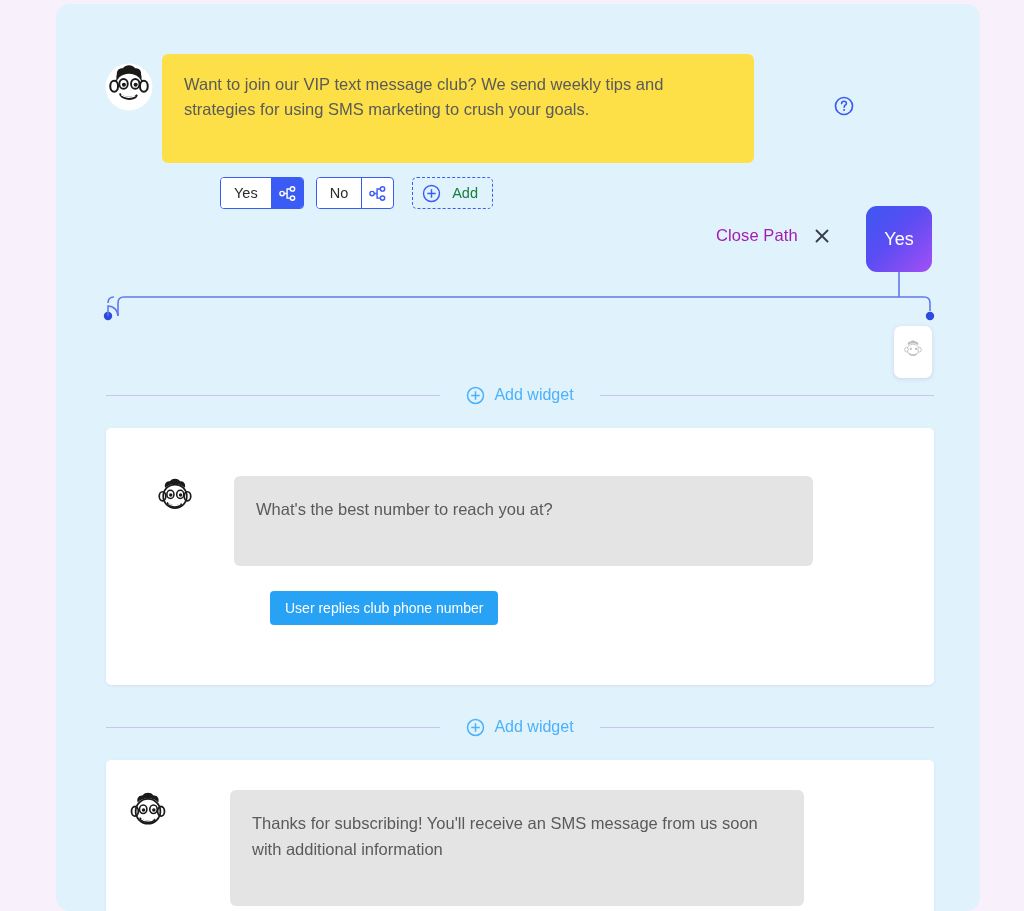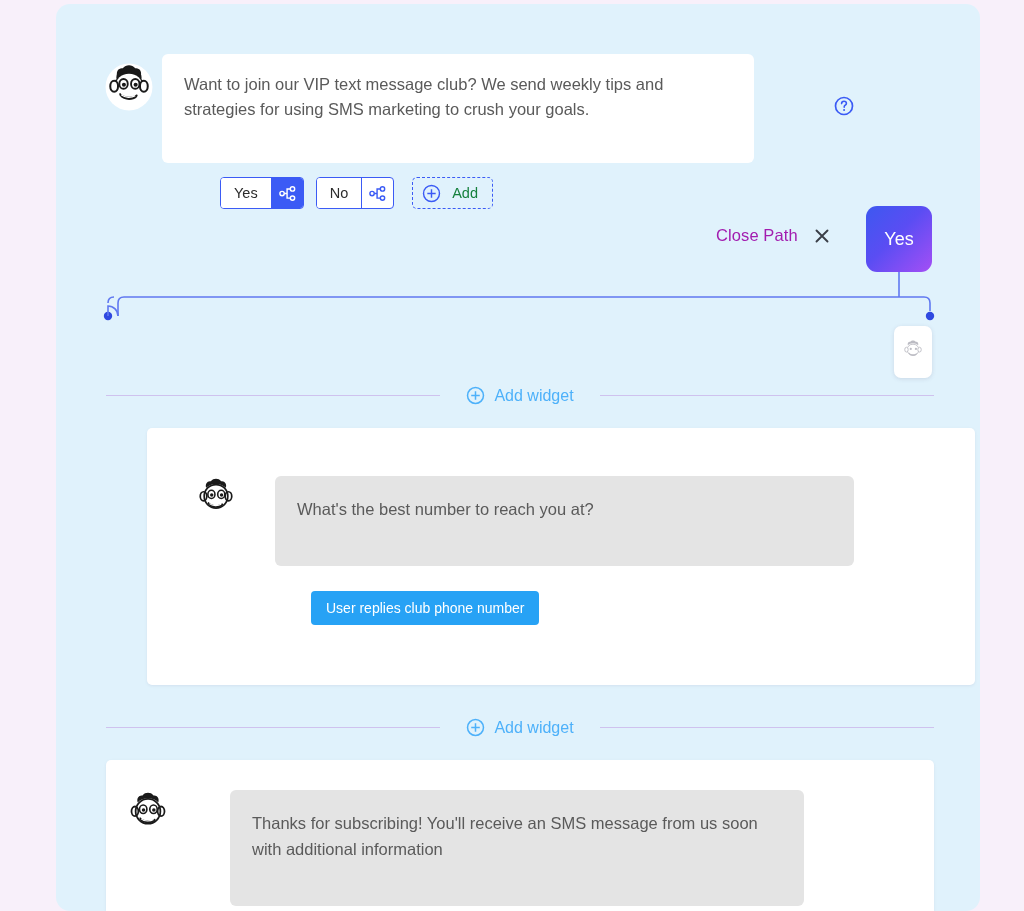--- a/index.html
+++ b/index.html
@@ -38,21 +38,21 @@
     position: absolute;
     left: 48px;
     top: 50px;
     width: 840px;
   }
   #top-message-row {
     display: flex;
     align-items: flex-start;
   }
   .bubble {
-    background: #ffffff;
+    background: #fde047;
     border-radius: 6px;
     color: #5a5a5a;
     font-size: 16.5px;
     line-height: 25px;
   }
   #top-bubble {
     margin-left: 58px;
     width: 548px;
     padding: 18px 22px 26px 22px;
     min-height: 65px;
@@ -186,21 +186,20 @@
     align-items: center;
     justify-content: center;
   }
   .aw-line {
     flex: 1 1 auto;
     height: 1.5px;
     background: #cfc2ee;
   }
   .aw-mid {
     display: flex;
-    align-items: center;
     padding: 0 26px;
     color: #4db1fa;
     font-size: 16px;
   }
   .aw-mid .aw-plus {
     display: flex;
     align-items: center;
     margin-right: 9px;
   }
 
@@ -219,21 +218,21 @@
     padding: 48px 0 0 48px;
   }
   .widget-bubble {
     margin-left: 38px;
     background: #e4e4e4;
     border-radius: 6px;
     color: #5a5a5a;
     font-size: 16.5px;
     line-height: 26px;
   }
-  #card2 { top: 424px; height: 257px; margin-left: 41px; }
+  #card2 { top: 424px; height: 257px; }
   #card2-bubble { width: 535px; padding: 20px 22px 44px 22px; }
   #reply-chip {
     position: absolute;
     left: 164px;
     top: 163px;
     background: #27a2f5;
     color: #ffffff;
     font-size: 14px;
     padding: 9px 15px;
     border-radius: 4px;

